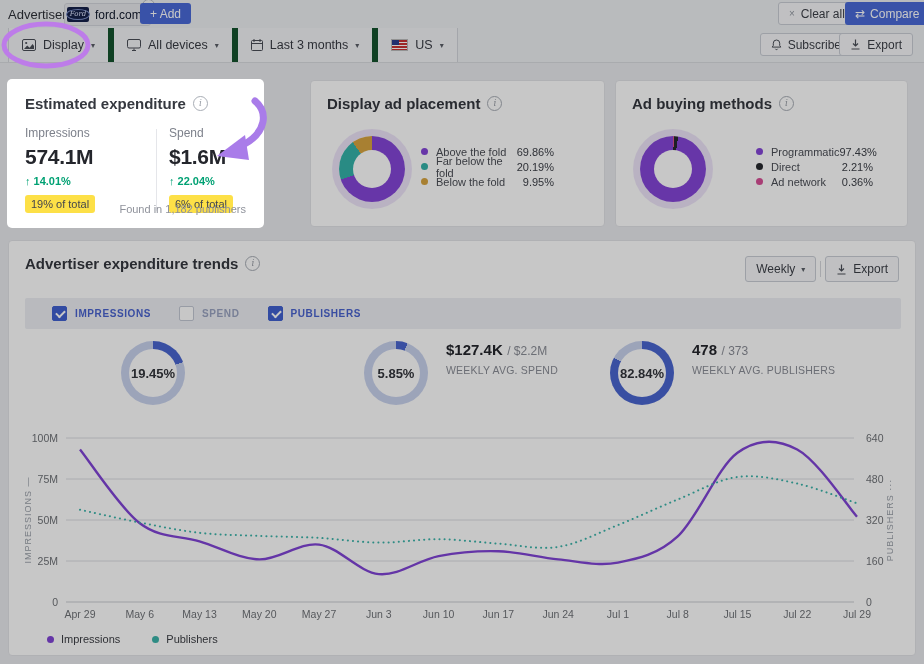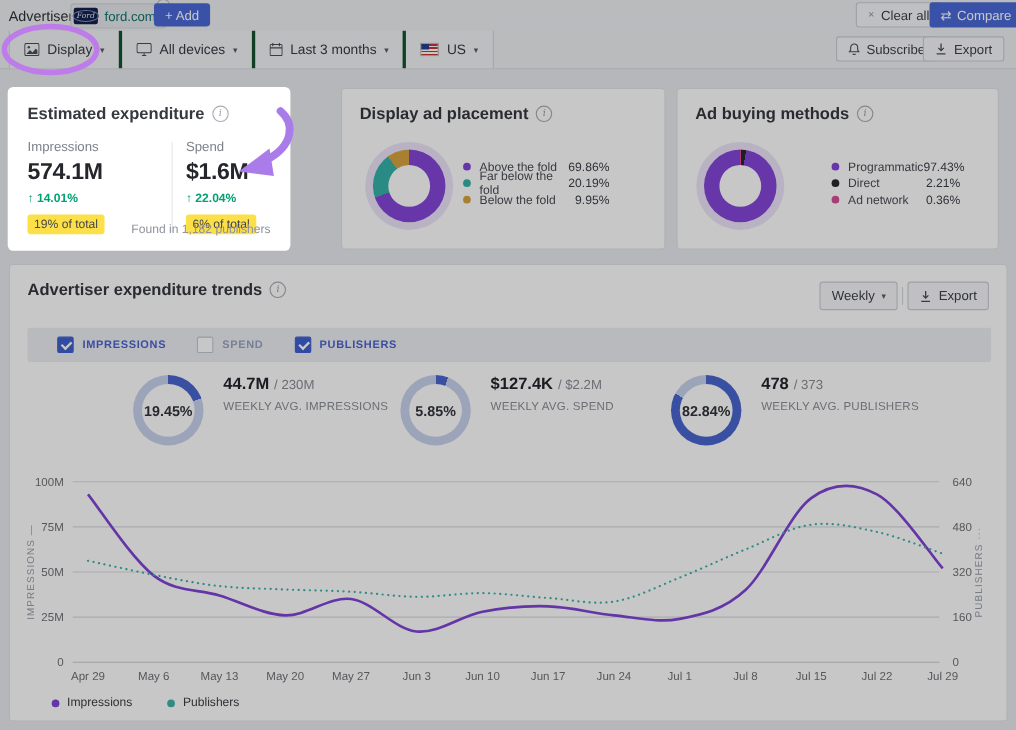--- a/index.html
+++ b/index.html
@@ -6,33 +6,33 @@
   #app{position:relative;width:924px;height:664px;background:#e9ebef;
        font-family:"Liberation Sans",sans-serif;overflow:hidden;-webkit-font-smoothing:antialiased;}
   
   .topbar{position:absolute;left:0;top:0;width:924px;height:28px;background:#eef0f3;}
   .adv-label{position:absolute;left:8px;top:7px;font-size:13px;color:#2e3138;}
   .chip{position:absolute;left:64px;top:3px;height:21px;background:#e7e8ec;border:1px solid #d3d5db;
         border-radius:3px;display:flex;align-items:center;padding:0 8px 0 2px;gap:6px;}
   .ford-logo{width:22px;height:15px;background:#15204a;border-radius:2px;display:flex;align-items:center;justify-content:center;}
   .ford-logo span{font-family:"DejaVu Serif",serif;font-style:italic;font-size:7px;color:#dfe6ff;
         border:1px solid #7d90c8;border-radius:50%;padding:0 3px;line-height:9px;}
-  .chip-name{font-size:12px;color:#0f766e;}
+  .chip-name{font-size:12px;color:#0f172a;}
   .chip-close{position:absolute;right:-5px;top:-5px;width:11px;height:11px;border-radius:50%;background:#f4f5f7;
         border:1px solid #b9bcc4;color:#7d8089;font-size:8px;line-height:9px;text-align:center;}
   .btn-blue{background:#4a6ad8;color:#fff;border:none;border-radius:3px;font-size:12px;
         display:inline-flex;align-items:center;gap:5px;padding:0 10px;height:21px;font-family:inherit;}
   .btn-outline{background:#f6f7f9;border:1px solid #c9cdd5;border-radius:3px;font-size:12px;color:#3c3f47;
         display:inline-flex;align-items:center;gap:6px;padding:0 10px;height:23px;font-family:inherit;}
   .x-small{color:#9398a2;font-size:10px;}
   
   .toolbar{position:absolute;left:0;top:28px;width:924px;height:34px;background:#eef0f3;border-bottom:1px solid #d9dbdf;}
   .filter-group{position:absolute;left:8px;top:0;height:34px;display:flex;background:#f3f4f7;
         border-left:1px solid #d2d5dc;border-right:1px solid #d2d5dc;box-sizing:border-box;}
-  .filter{display:flex;align-items:center;gap:7px;padding:0 13px;border-right:3px solid #14532d;
+  .filter{display:flex;align-items:center;gap:7px;padding:0 13px;border-right:6px solid #14532d;
         font-size:12.5px;color:#383b43;}
   .filter:last-child{border-right:none;}
   .caret{font-size:8px;color:#5a5e67;}
   .icon-svg{display:inline-block;vertical-align:middle;}
   .usflag{width:15px;height:10px;background:repeating-linear-gradient(#c93232 0 1.5px,#fff 1.5px 3px);
         position:relative;border:0.5px solid #bbb;}
   .usflag::after{content:"";position:absolute;left:0;top:0;width:7px;height:5px;background:#2c3d8f;}
   
   .card{position:absolute;background:#fff;border:1px solid #e2e3e7;border-radius:4px;box-sizing:border-box;}
   .card-title{position:absolute;left:16px;top:14px;font-size:15px;font-weight:bold;color:#35383f;display:flex;gap:7px;align-items:center;}
@@ -257,25 +257,20 @@
       </div>
       <div class="cb-group checked">
         <span class="cb checked"></span>
         <span class="cb-label">PUBLISHERS</span>
       </div>
     </div>
 
     <div class="gauge-group" style="left:112px;">
       <div class="gauge" style="background: conic-gradient(rgb(74, 102, 208) 0%, rgb(74, 102, 208) 19.45%, rgb(200, 210, 238) 19.45%, rgb(200, 210, 238) 100%);">
         <span class="gauge-pct">19.45%</span>
-      </div>
-      <div>
-        <div><span class="g-value">44.7M</span>
-             <span class="g-total">/ 230M</span></div>
-        <div class="g-sub">WEEKLY AVG. IMPRESSIONS</div>
       </div>
     </div>
     <div class="gauge-group" style="left:355px;">
       <div class="gauge" style="background: conic-gradient(rgb(74, 102, 208) 0%, rgb(74, 102, 208) 5.85%, rgb(200, 210, 238) 5.85%, rgb(200, 210, 238) 100%);">
         <span class="gauge-pct">5.85%</span>
       </div>
       <div>
         <div><span class="g-value">$127.4K</span>
              <span class="g-total">/ $2.2M</span></div>
         <div class="g-sub">WEEKLY AVG. SPEND</div>

